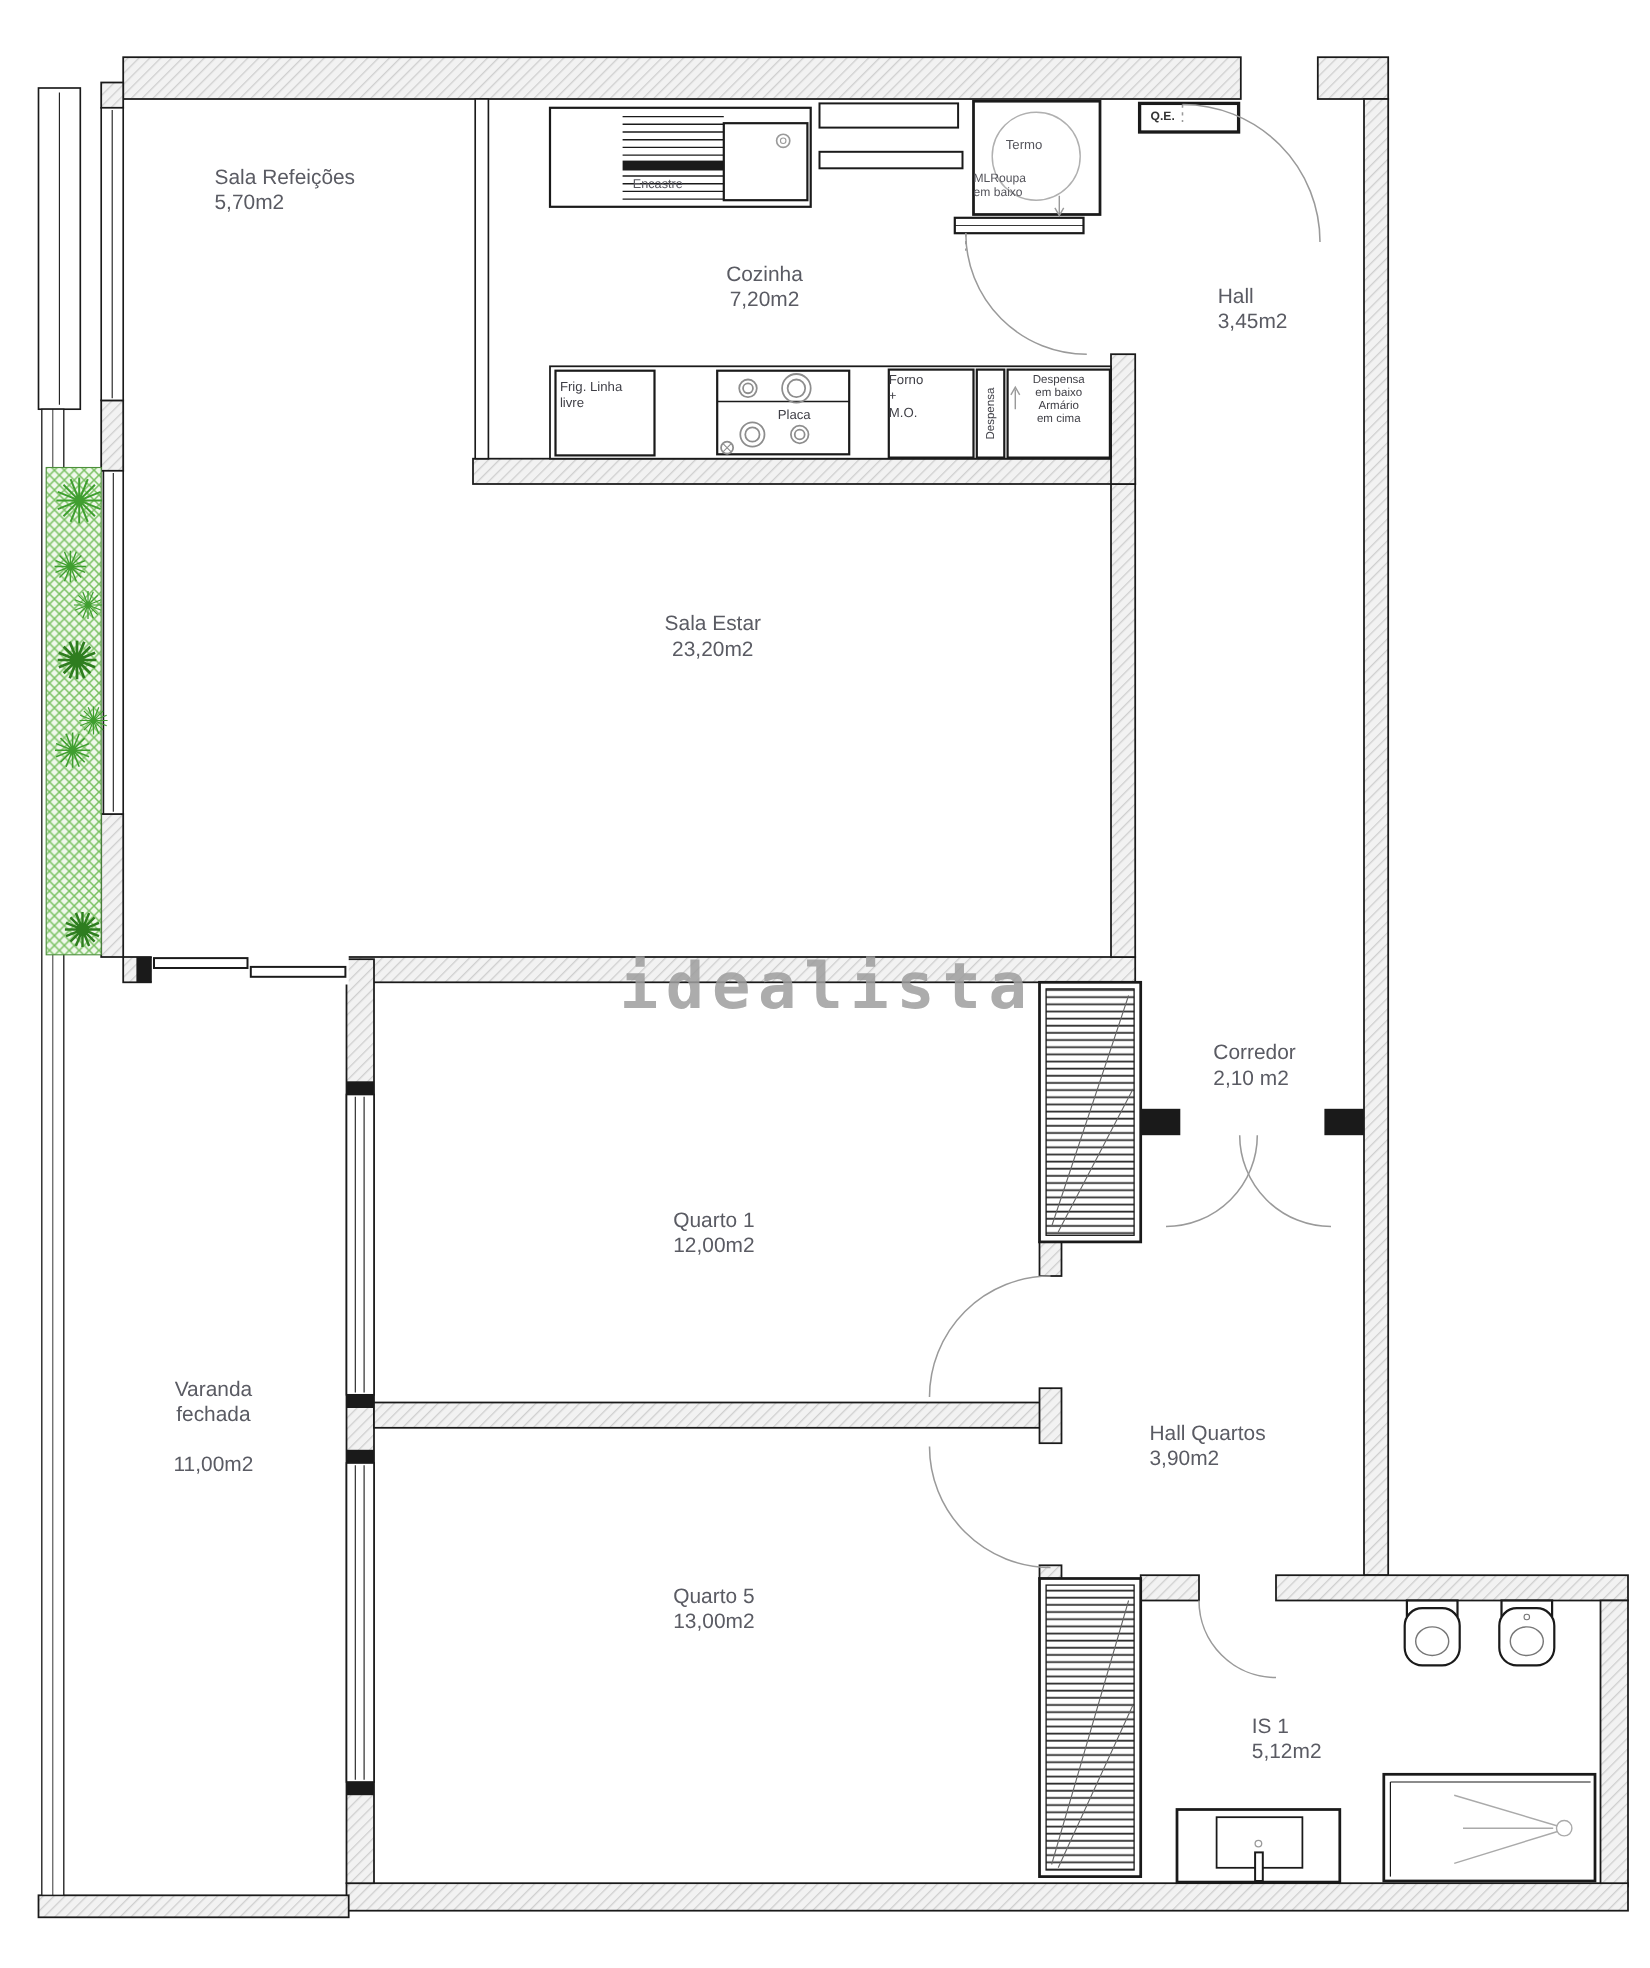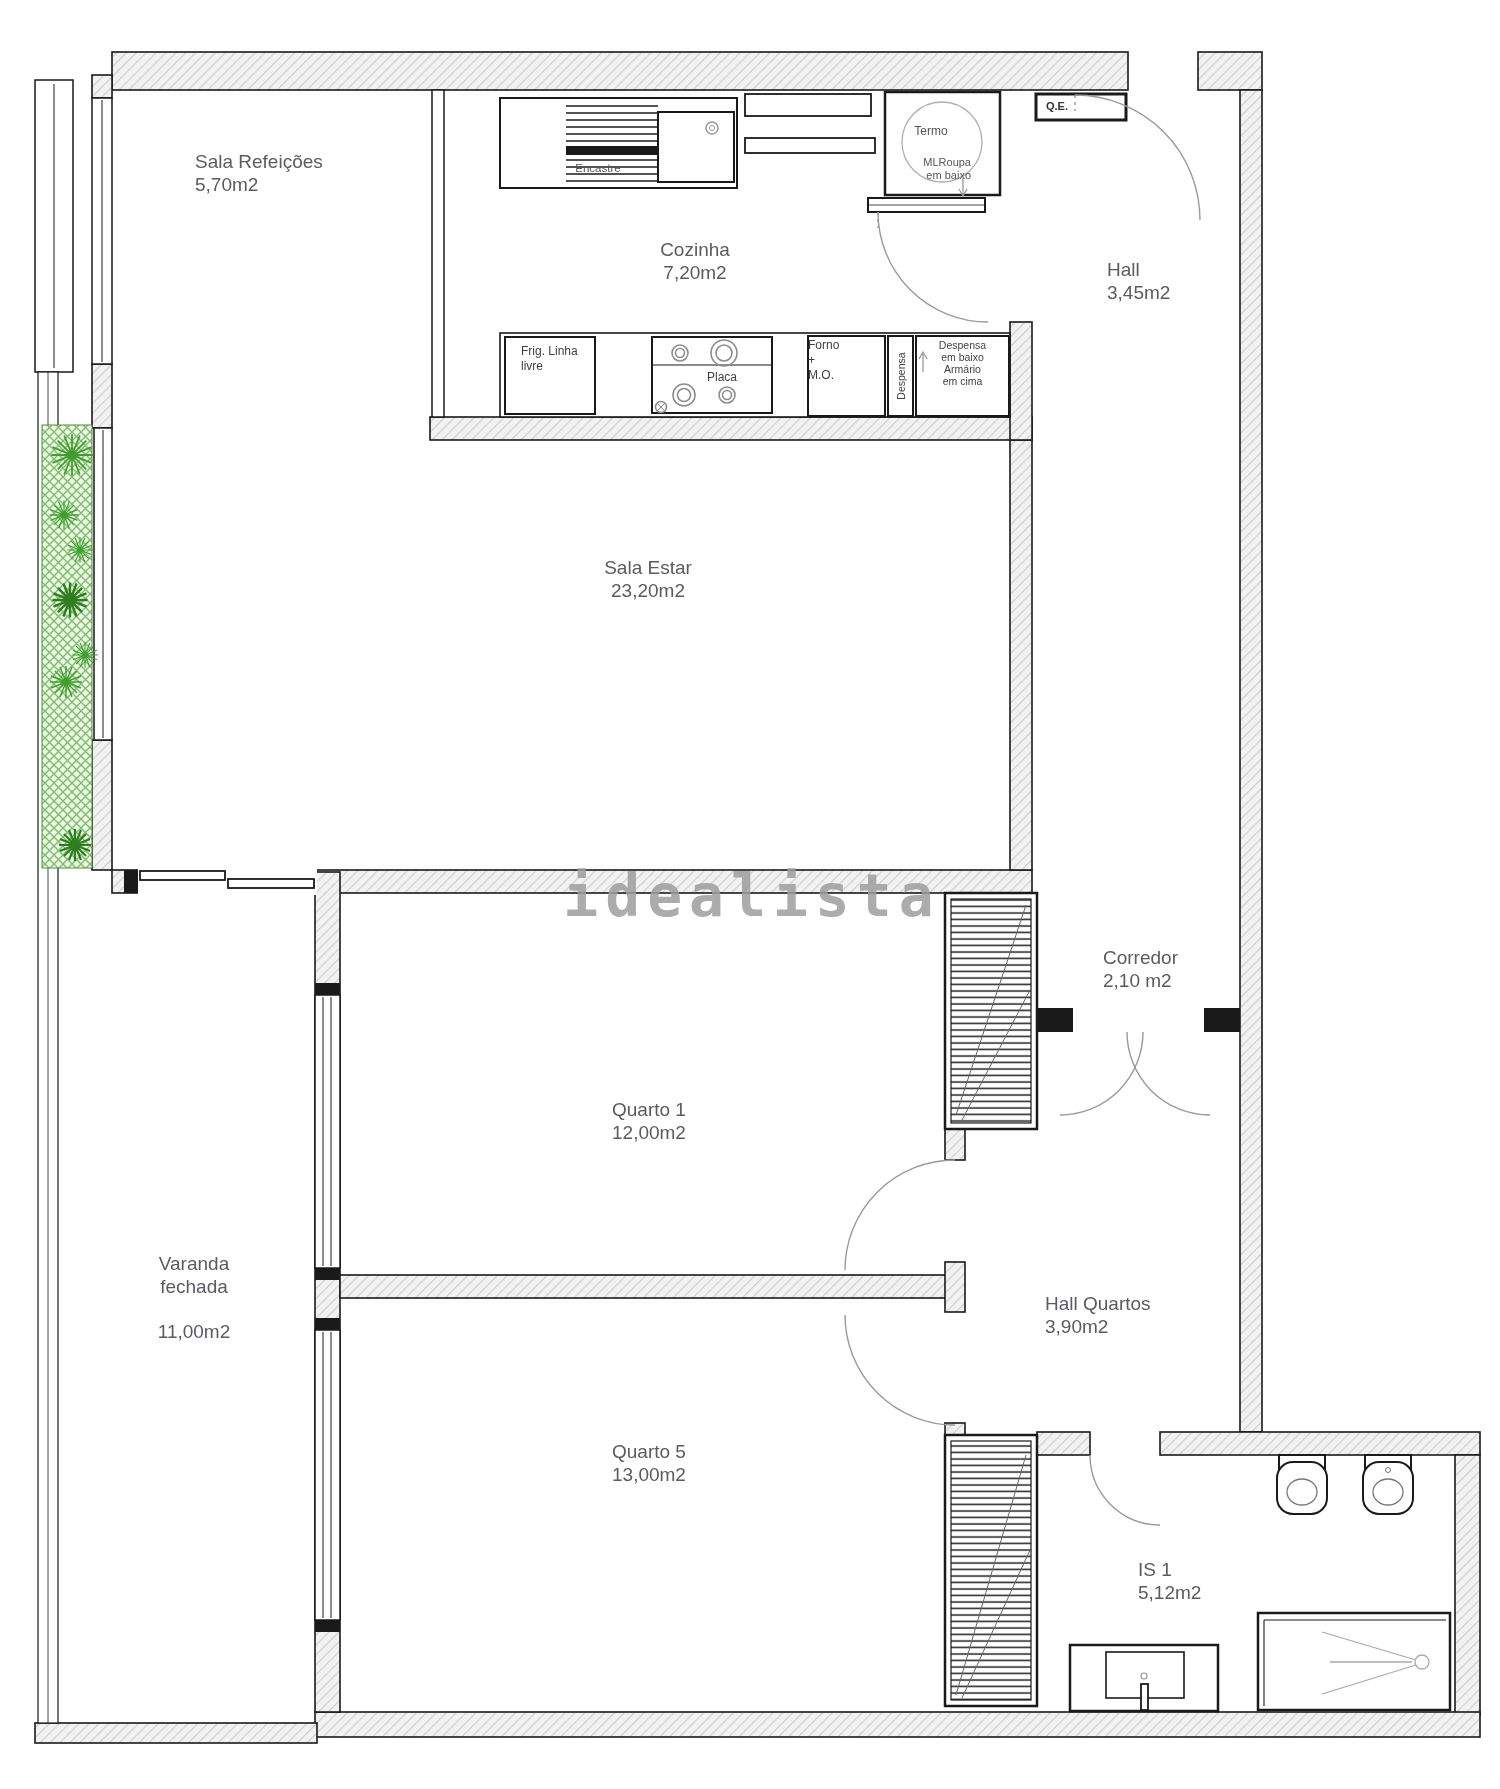--- a/index.html
+++ b/index.html
@@ -15,23 +15,23 @@
   #lbl-sala-estar{left:588px;top:556px;width:120px;text-align:center;}
   #lbl-corredor{left:1103px;top:946px;}
   #lbl-quarto1{left:612px;top:1098px;}
   #lbl-varanda{left:148px;top:1252px;width:92px;text-align:center;}
   #lbl-varanda .gap{margin-top:22px;}
   #lbl-hall-quartos{left:1045px;top:1292px;}
   #lbl-quarto2{left:612px;top:1440px;}
   #lbl-is1{left:1138px;top:1558px;}
   #lbl-encastre{left:548px;top:161px;width:100px;text-align:center;font-size:11.5px;color:#55555c;}
   #lbl-termo{left:885px;top:124px;width:92px;text-align:center;color:#55555c;}
-  #lbl-mlroupa{left:859px;top:156px;width:112px;text-align:right;font-size:11px;line-height:13px;color:#55555c;}
+  #lbl-mlroupa{left:885px;top:156px;width:112px;text-align:left;font-size:11px;line-height:13px;color:#55555c;}
   #lbl-qe{left:1046px;top:99px;font-size:11px;font-weight:bold;color:#333;}
-  #lbl-frig{left:509px;top:344px;line-height:15px;margin-left:12px;}
+  #lbl-frig{left:509px;top:344px;line-height:15px;}
   #lbl-placa{left:652px;top:370px;width:120px;text-align:center;margin-left:10px;}
   #lbl-forno{left:808px;top:338px;width:82px;text-align:left;line-height:15px;}
   #lbl-desp-cab{left:916px;top:339px;width:93px;text-align:center;}
   #lbl-desp-vert{left:858px;top:370px;width:86px;text-align:center;font-size:10.5px;
                  transform:rotate(-90deg);color:#3f3f46;}
   #watermark{position:absolute;left:552px;top:862px;width:400px;text-align:center;
              font-family:"DejaVu Sans Mono",monospace;font-weight:bold;font-size:58px;
              letter-spacing:7px;color:#9e9e9e;opacity:.85;}
 </style>
 </head>

